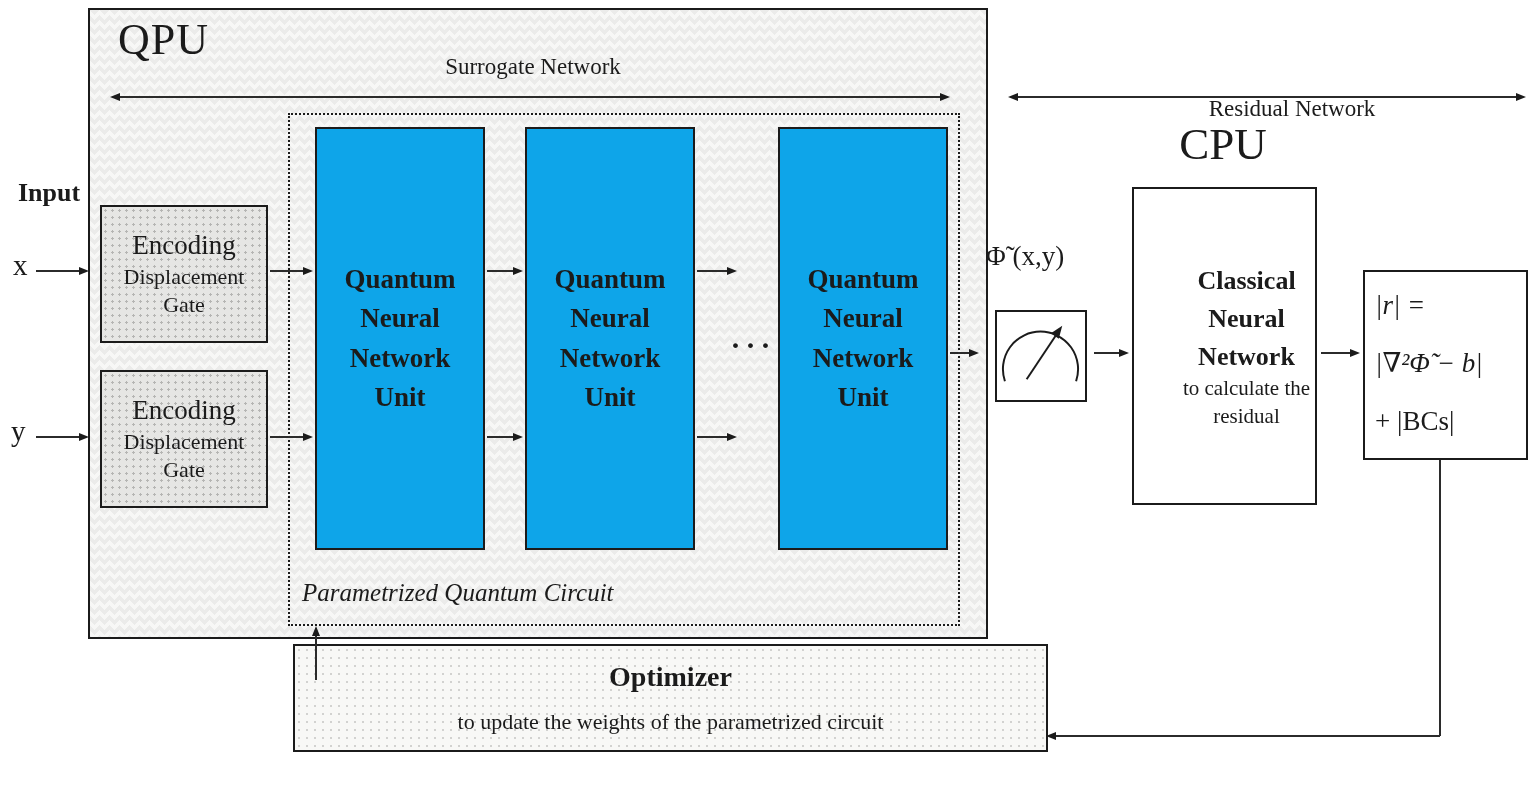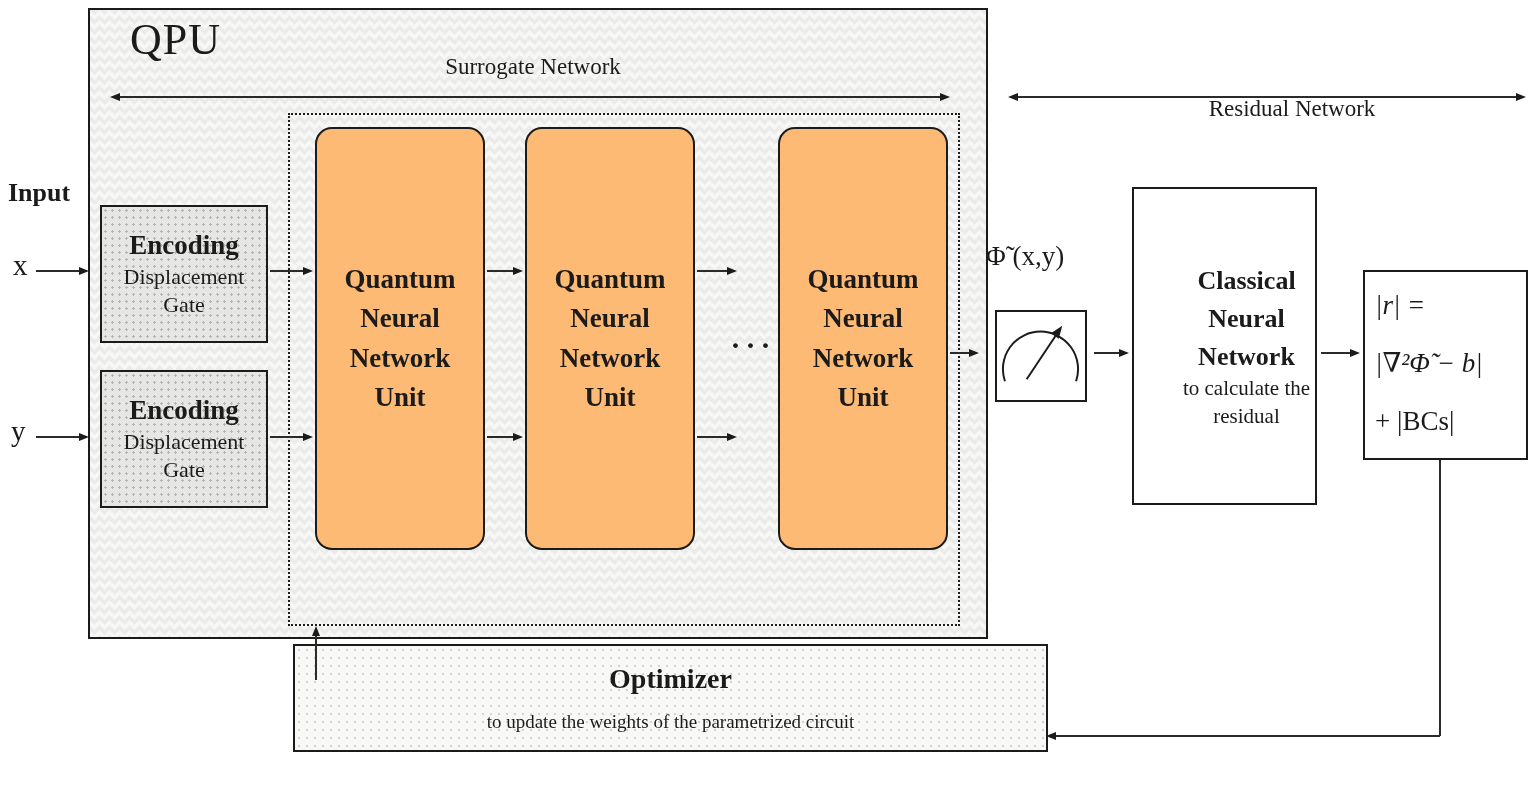--- a/index.html
+++ b/index.html
@@ -26,71 +26,72 @@
   .dots-dark{
     background-color:#e6e6e4;
     background-image:radial-gradient(#b5b5b3 1px,transparent 1.4px);
     background-size:7px 7px;
   }
   .dots-light{
     background-color:#f8f8f6;
     background-image:radial-gradient(#d2d2d0 1px,transparent 1.4px);
     background-size:8px 8px;
   }
-  .unit{background:#fdba74;border-radius:17px;}
+  .unit{background:#0ea5e9;}
   .dotted-border{position:absolute;box-sizing:border-box;border:2px dotted #1b1b1b;background:transparent;}
   .center-col{display:flex;flex-direction:column;align-items:center;justify-content:center;text-align:center;}
   .pre{white-space:pre-line;}
   .i{font-style:italic;}
   
   .hline{position:absolute;height:1.6px;background:#2b2b2b;}
   .vline{position:absolute;width:1.6px;background:#2b2b2b;}
   .ah-r::after{content:"";position:absolute;left:100%;top:50%;transform:translateY(-50%);
     border-top:4.5px solid transparent;border-bottom:4.5px solid transparent;border-left:10px solid #1b1b1b;}
   .ah-l::before{content:"";position:absolute;right:100%;top:50%;transform:translateY(-50%);
     border-top:4.5px solid transparent;border-bottom:4.5px solid transparent;border-right:10px solid #1b1b1b;}
   .ah-u::before{content:"";position:absolute;bottom:100%;left:50%;transform:translateX(-50%);
     border-left:4.5px solid transparent;border-right:4.5px solid transparent;border-bottom:10px solid #1b1b1b;}
   
-  .t-qpu{font-size:44px;letter-spacing:1px;margin-left:12px;}
+  .t-qpu{font-size:44px;letter-spacing:1px;}
   .t-section{font-size:23px;}
   .t-cpu{font-size:45px;}
   .t-input{font-size:26px;font-weight:700;}
   .t-xy{font-size:29px;}
-  .t-enc-title{font-size:27px;font-weight:700;line-height:1.25;}
+  .t-enc-title{font-size:27px;font-weight:400;line-height:1.25;}
   .t-enc-sub{font-size:22px;line-height:1.28;}
   .t-qnn{font-size:27px;font-weight:700;line-height:1.45;}
   .t-dots{font-size:30px;font-weight:700;letter-spacing:5px;}
   .t-pqc{font-size:25px;font-style:italic;}
   .t-phi{font-size:27px;}
   .t-cnn-title{font-size:26px;font-weight:700;line-height:1.45;}
   .t-cnn-sub{font-size:21px;line-height:1.3;}
   .t-formula{font-size:27px;line-height:2.15;padding:4px 0 0 10px;}
   .t-cpuqpu{font-size:42px;}
   .t-dep{font-size:24px;}
   .t-opt-title{font-size:28px;font-weight:700;}
-  .t-opt-sub{font-size:19px;margin-top:16px;text-align:right;}
+  .t-opt-sub{font-size:22px;margin-top:16px;text-align:right;}
 </style>
 </head>
 <body>
 
 <div class="stage">
 
   <div class="box zig" style="left:88px;top:8px;width:900px;height:631px;"></div>
 
   <div class="dotted-border" style="left:288px;top:113px;width:672px;height:513px;"></div>
 
   <div class="abs t-qpu" style="left:118px;top:14px;">QPU</div>
   <div class="abs t-section" style="left:383px;top:54px;width:300px;text-align:center;">Surrogate Network</div>
   <div class="abs t-section" style="left:1142px;top:54px;width:300px;text-align:center;margin-top:42px;">Residual Network</div>
+  <div class="abs t-cpu" style="left:1123px;top:118px;width:200px;text-align:center;">CPU</div>
 
   <div class="hline ah-l ah-r" style="left:120px;top:96px;width:820px;"></div>
   <div class="hline ah-l ah-r" style="left:1018px;top:96px;width:498px;"></div>
 
-  <div class="abs t-input" style="left:8px;top:178px;">Input</div>
+  <div class="abs t-input" style="left:18px;top:178px;">Input</div>
   <div class="abs t-xy" style="left:13px;top:249px;">x</div>
   <div class="abs t-xy" style="left:11px;top:415px;">y</div>
   <div class="hline ah-r" style="left:36px;top:270px;width:43px;"></div>
   <div class="hline ah-r" style="left:36px;top:436px;width:43px;"></div>
 
   <div class="box dots-dark center-col" style="left:100px;top:205px;width:168px;height:138px;">
     <div class="t-enc-title">Encoding</div>
     <div class="t-enc-sub pre">Displacement
 Gate</div>
   </div>
@@ -113,20 +114,21 @@
 Unit</div>
   </div>
   <div class="box unit center-col" style="left:778px;top:127px;width:170px;height:423px;">
     <div class="t-qnn pre">Quantum
 Neural
 Network
 Unit</div>
   </div>
   <div class="abs t-dots" style="left:726px;top:328px;width:54px;text-align:center;">···</div>
 
+  <div class="abs t-pqc" style="left:302px;top:579px;">Parametrized Quantum Circuit</div>
 
   <div class="hline ah-r" style="left:270px;top:270px;width:33px;"></div>
   <div class="hline ah-r" style="left:270px;top:436px;width:33px;"></div>
   <div class="hline ah-r" style="left:487px;top:270px;width:26px;"></div>
   <div class="hline ah-r" style="left:487px;top:436px;width:26px;"></div>
   <div class="hline ah-r" style="left:697px;top:270px;width:30px;"></div>
   <div class="hline ah-r" style="left:697px;top:436px;width:30px;"></div>
   <div class="hline ah-r" style="left:950px;top:352px;width:19px;"></div>
 
   <div class="abs t-phi" style="left:986px;top:241px;width:130px;">Φ̃ (x,y)</div>

